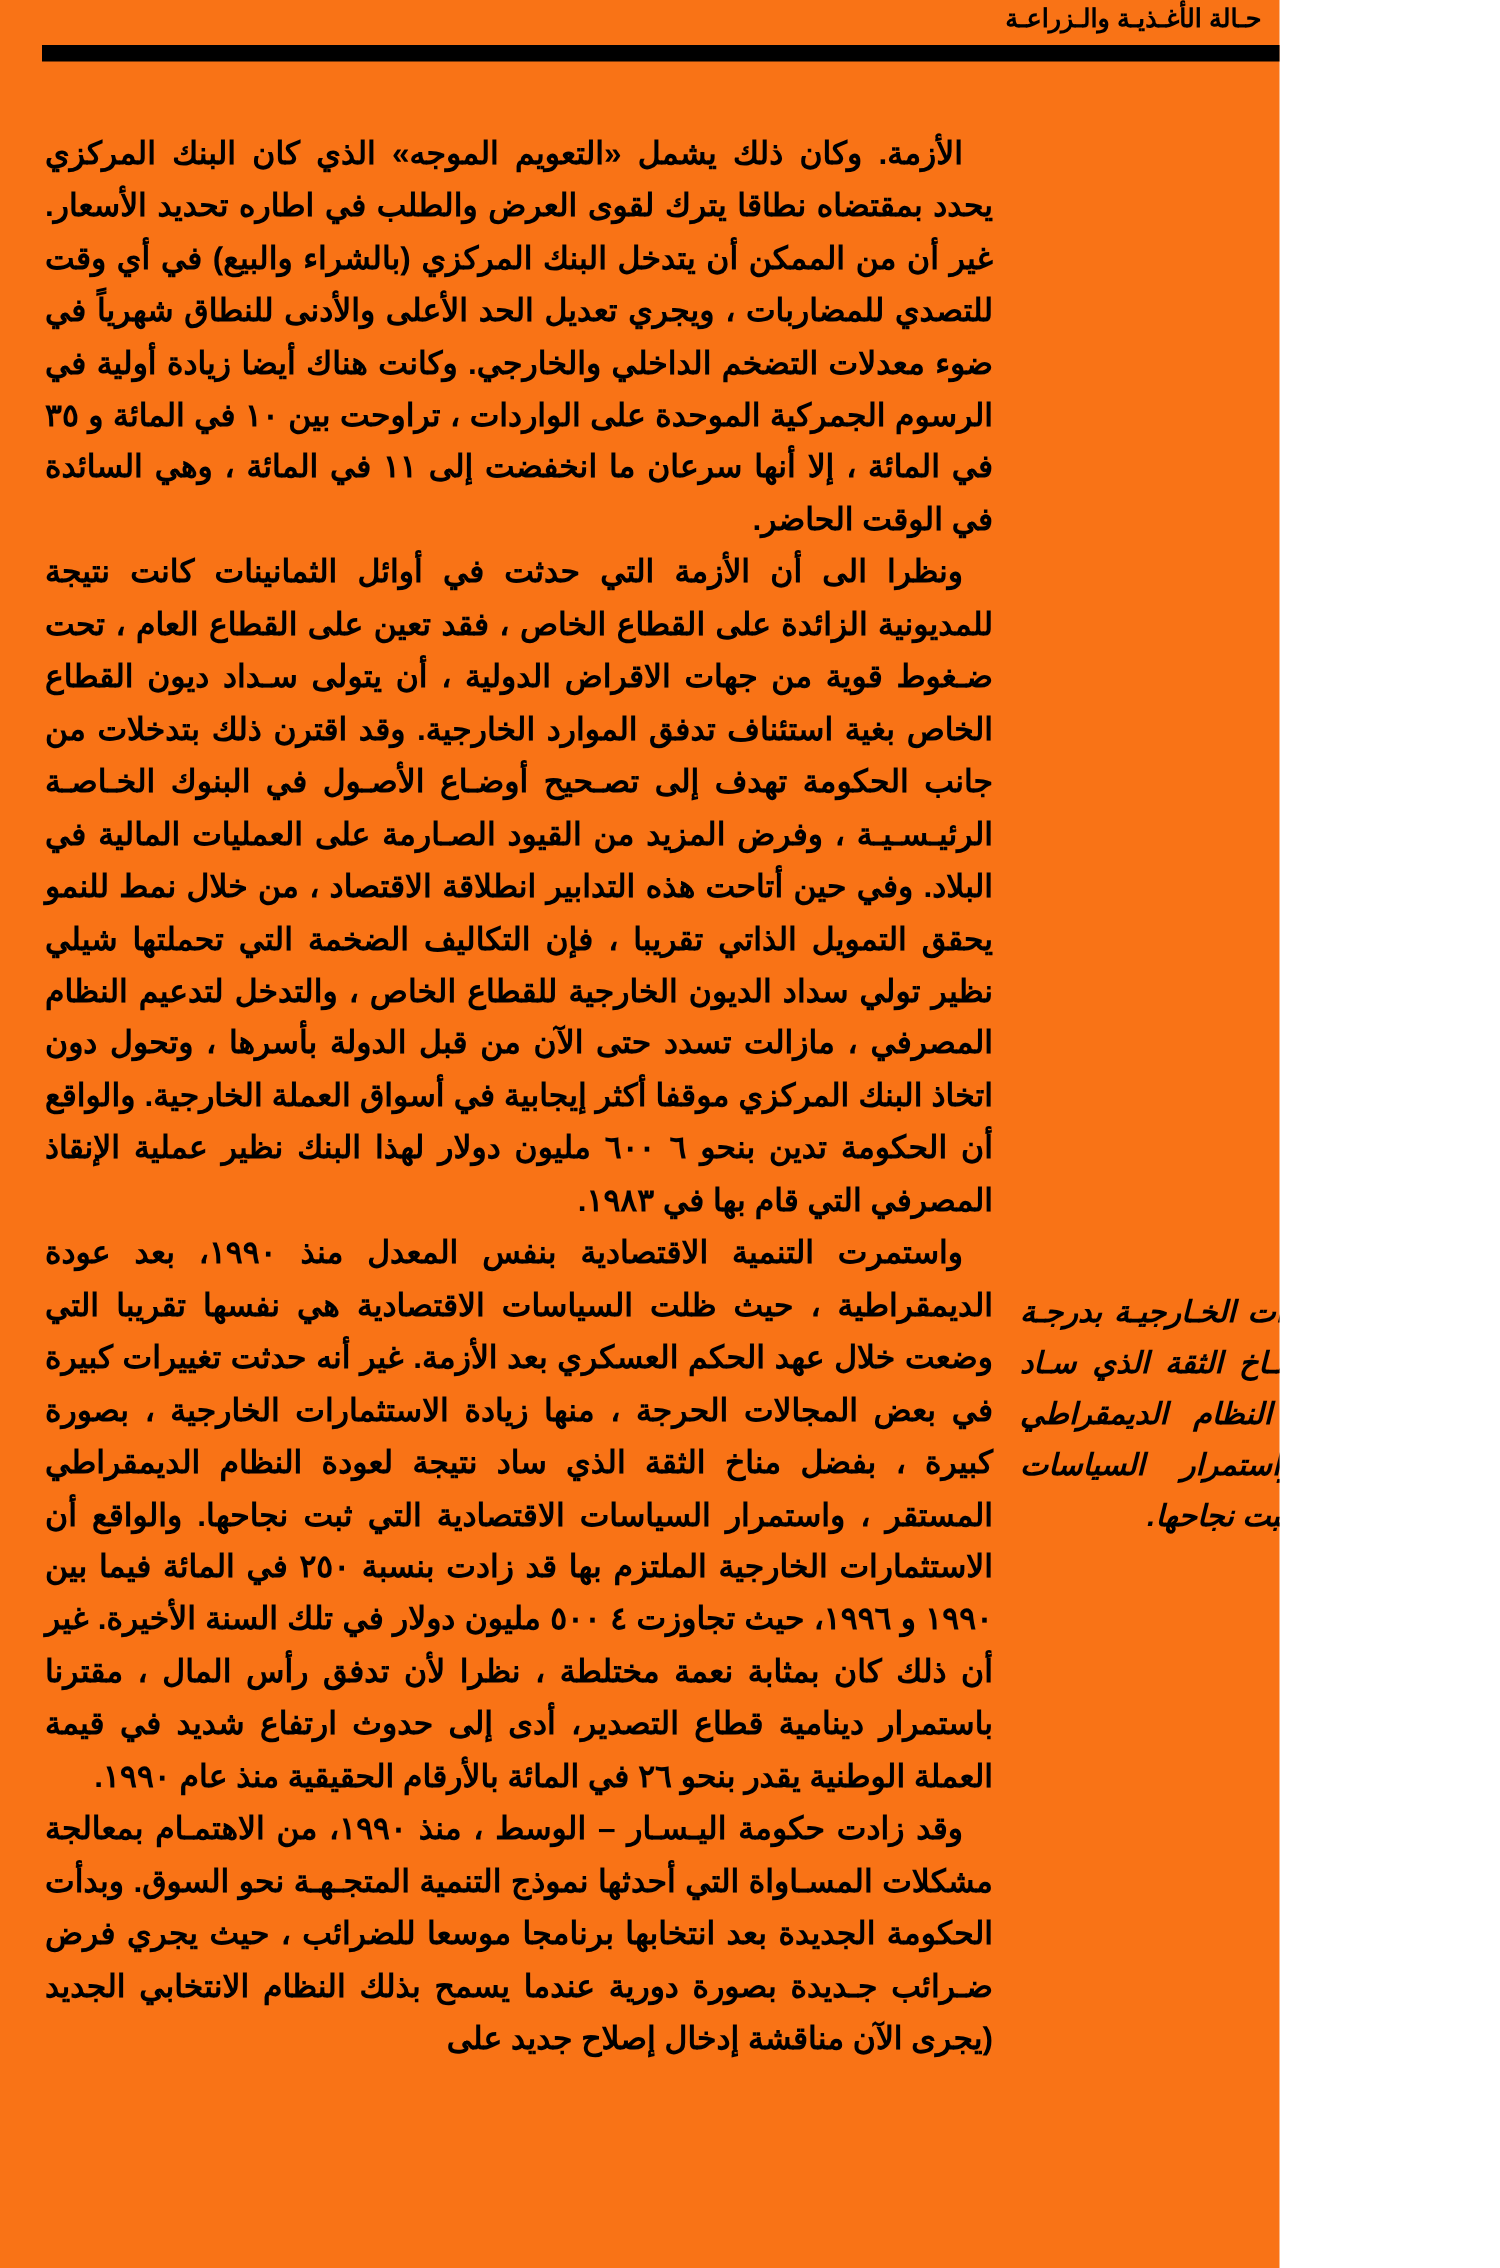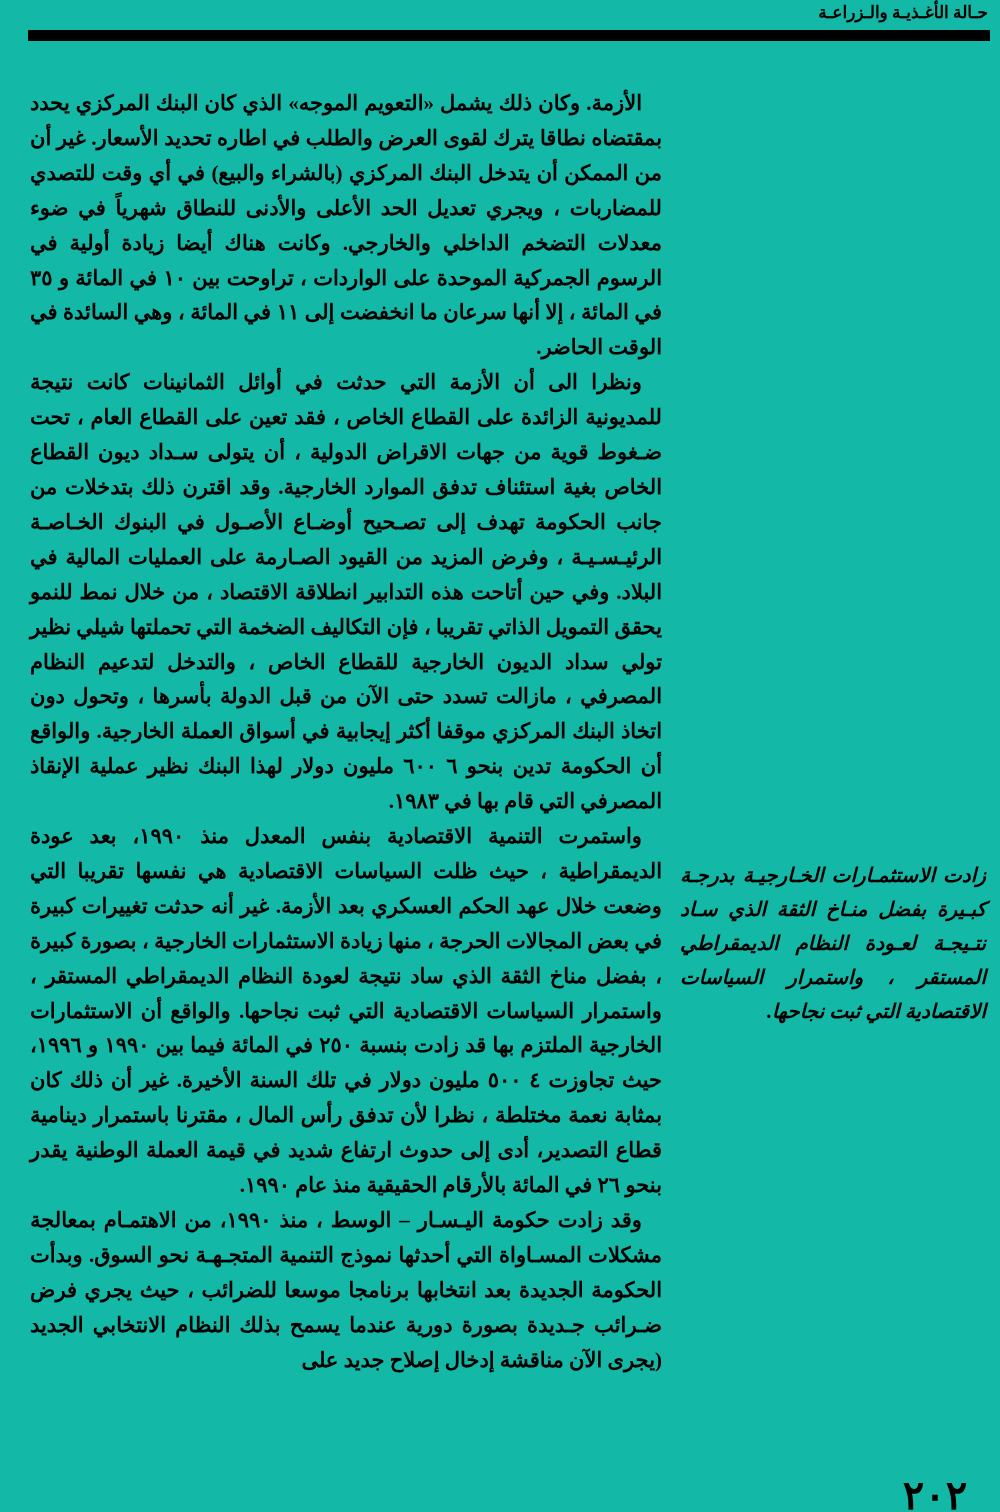--- a/index.html
+++ b/index.html
@@ -2,26 +2,26 @@
 <html lang="ar"><head>
 <meta charset="utf-8">
 <style>
   html, body {
     margin: 0;
     padding: 0;
     background: #ffffff;
   }
   .page {
     position: relative;
-    width: 1000px;
+    width: 853px;
     height: 1512px;
-    background: #14b8a6;
+    background: #f97316;
     overflow: hidden;
     color: #000000;
-    font-family: Liberation Serif, serif;
+    font-family: Liberation Sans, sans-serif;
   }
   .header-title {
     position: absolute;
     top: 2px;
     right: 12px;
     direction: rtl;
     font-size: 17px;
     font-weight: bold;
     letter-spacing: 1px;
     white-space: nowrap;

